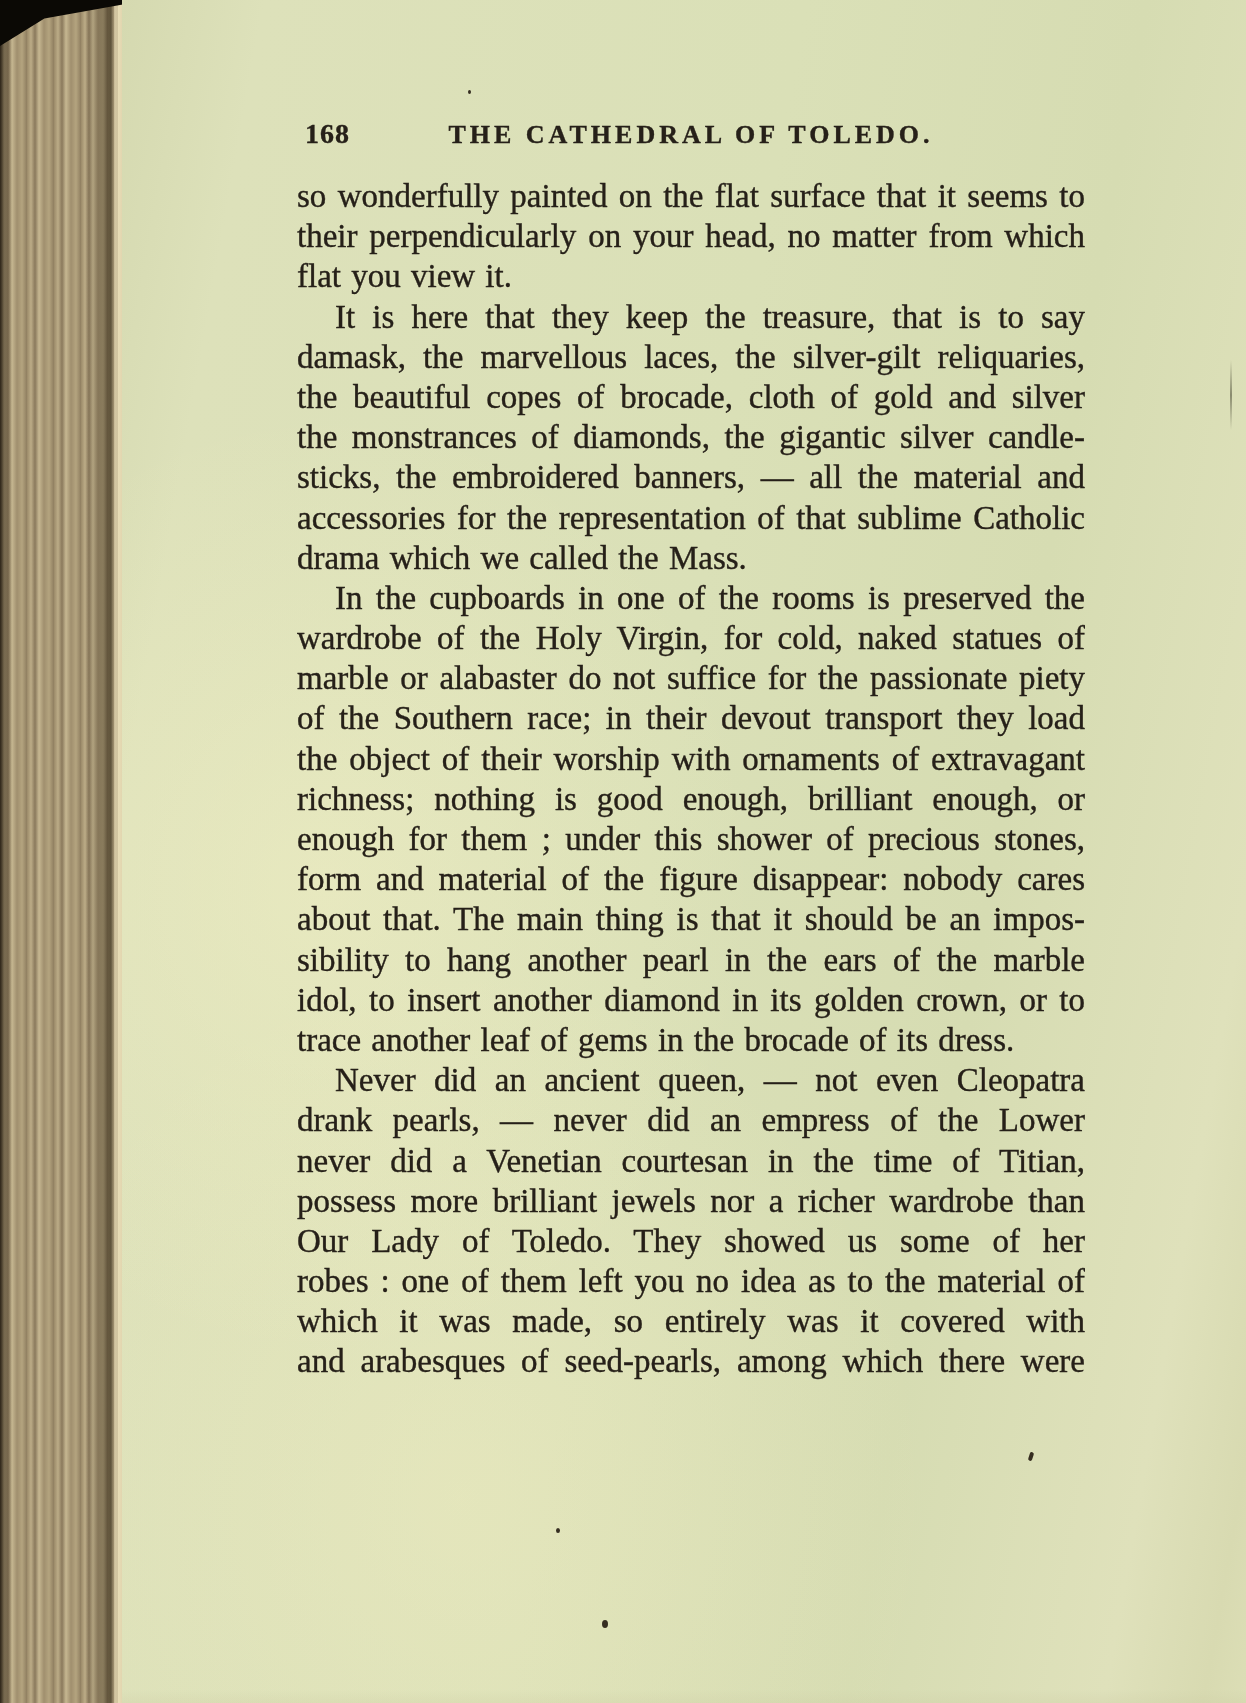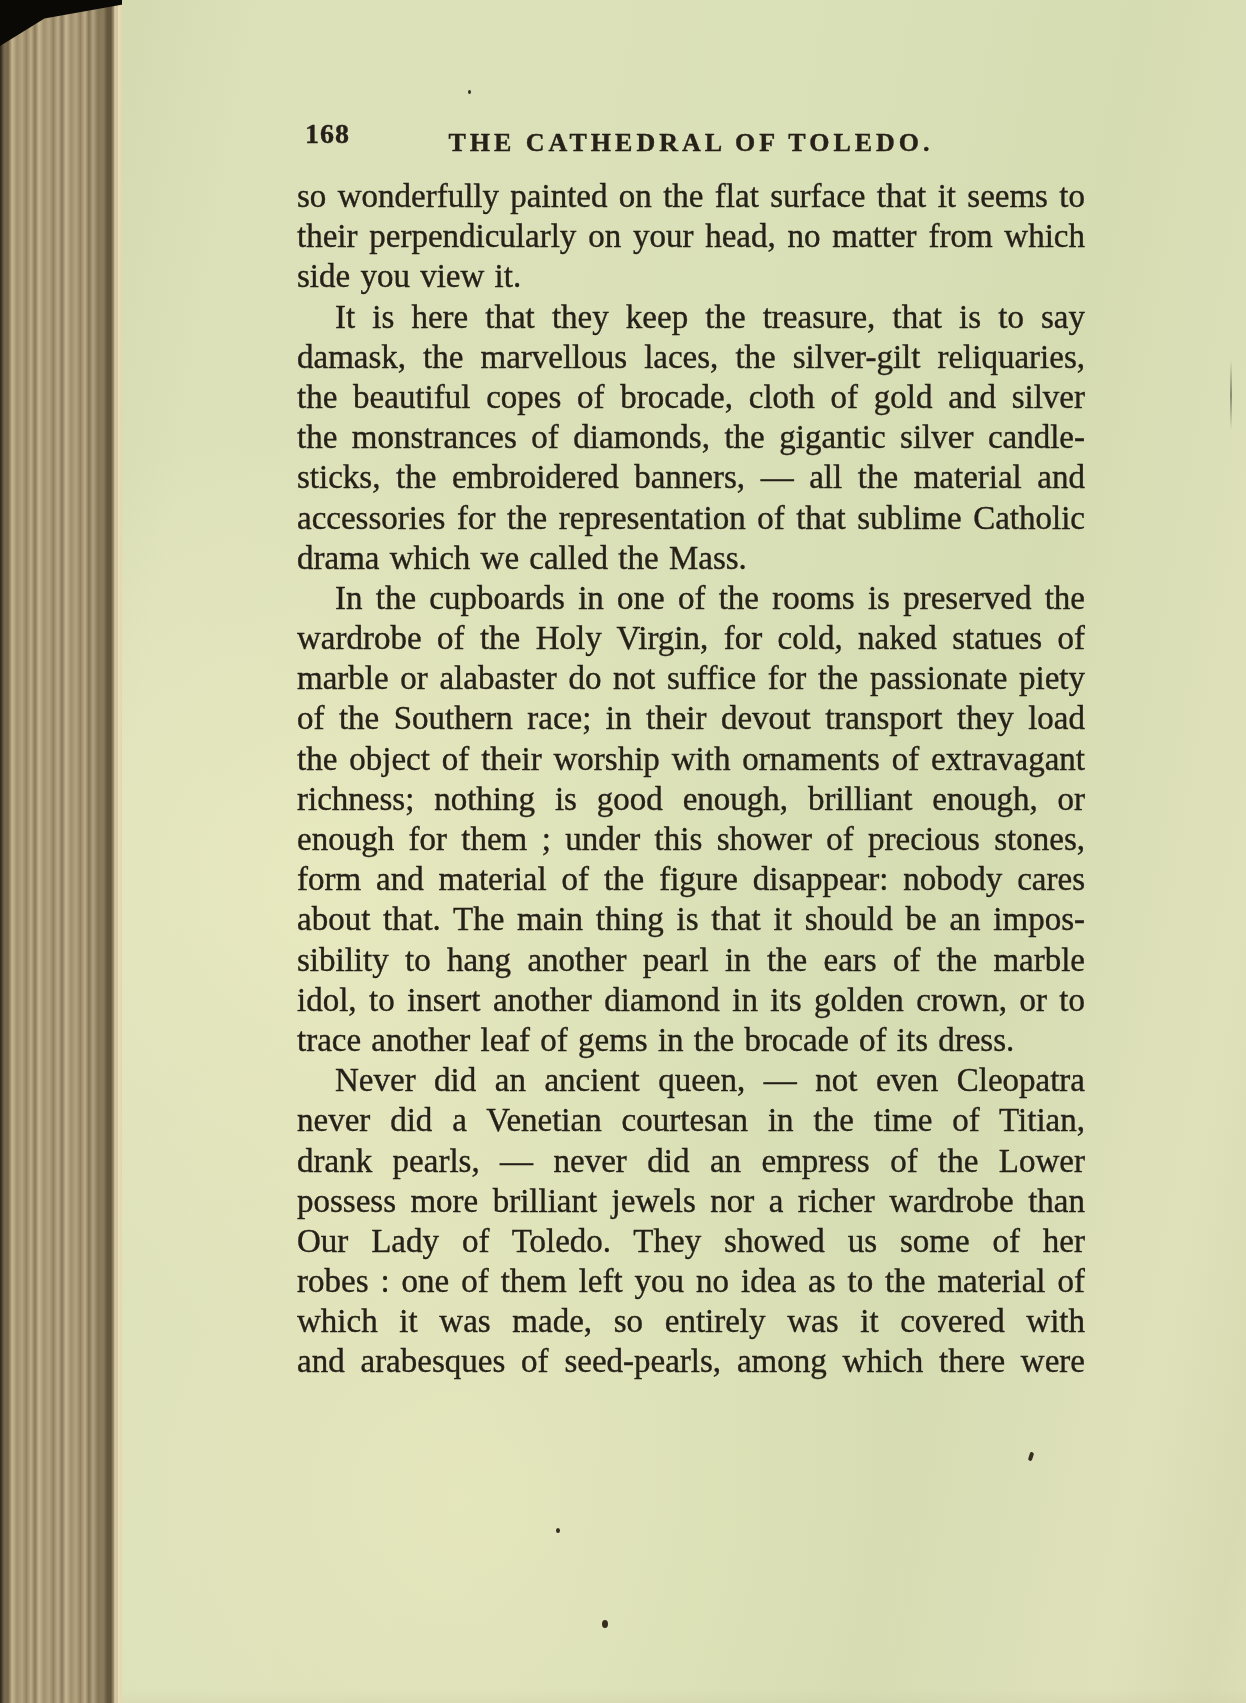--- a/index.html
+++ b/index.html
@@ -68,21 +68,21 @@
     position: relative;
     height: 36px;
     margin-bottom: 22px;
   }
   .page-number {
     position: absolute; left: 8px; top: 0;
     font-size: 28px; font-weight: 600;
     letter-spacing: 1px;
   }
   .running-title {
-    position: absolute; left: 50%; top: 10px;
+    position: absolute; left: 50%; top: 2px;
     transform: translateX(-50%);
     white-space: nowrap;
     font-size: 26px; font-weight: 700;
     letter-spacing: 4px;
   }
   .body-lines { font-size: 33px; line-height: 40.2px; word-spacing: 2px; }
   .line {
     text-align: justify;
     text-align-last: justify;
     height: 40.2px;
@@ -112,43 +112,43 @@
   </div>
 
   <div class="text-block">
     <div class="header-row">
       <span class="page-number">168</span>
       <span class="running-title">THE CATHEDRAL OF TOLEDO.</span>
     </div>
     <div class="body-lines">
         <div class="line">so wonderfully painted on the flat surface that it seems to</div>
         <div class="line">their perpendicularly on your head, no matter from which</div>
-        <div class="line para-end">side you view it.</div>
+        <div class="line para-end">flat you view it.</div>
         <div class="line indent">It is here that they keep the treasure, that is to say</div>
         <div class="line">damask, the marvellous laces, the silver-gilt reliquaries,</div>
         <div class="line">the beautiful copes of brocade, cloth of gold and silver</div>
         <div class="line">the monstrances of diamonds, the gigantic silver candle-</div>
         <div class="line">sticks, the embroidered banners, — all the material and</div>
         <div class="line">accessories for the representation of that sublime Catholic</div>
         <div class="line para-end">drama which we called the Mass.</div>
         <div class="line indent">In the cupboards in one of the rooms is preserved the</div>
         <div class="line">wardrobe of the Holy Virgin, for cold, naked statues of</div>
         <div class="line">marble or alabaster do not suffice for the passionate piety</div>
         <div class="line">of the Southern race; in their devout transport they load</div>
         <div class="line">the object of their worship with ornaments of extravagant</div>
         <div class="line">richness; nothing is good enough, brilliant enough, or costly</div>
         <div class="line">enough for them ; under this shower of precious stones, the</div>
         <div class="line">form and material of the figure disappear: nobody cares</div>
         <div class="line">about that.  The main thing is that it should be an impos-</div>
         <div class="line">sibility to hang another pearl in the ears of the marble</div>
         <div class="line">idol, to insert another diamond in its golden crown, or to</div>
         <div class="line para-end">trace another leaf of gems in the brocade of its dress.</div>
         <div class="line indent">Never did an ancient queen, — not even Cleopatra who</div>
+        <div class="line">drank pearls, — never did an empress of the Lower Empire,</div>
         <div class="line">never did a Venetian courtesan in the time of Titian,</div>
-        <div class="line">drank pearls, — never did an empress of the Lower Empire,</div>
         <div class="line">possess more brilliant jewels nor a richer wardrobe than</div>
         <div class="line">Our Lady of Toledo.  They showed us some of her</div>
         <div class="line">robes : one of them left you no idea as to the material of</div>
         <div class="line">which it was made, so entirely was it covered with flowers</div>
         <div class="line">and arabesques of seed-pearls, among which there were</div>
       </div>
   </div>
 
   <div class="ink-speck speck-1"></div>
   <div class="ink-speck speck-2"></div>

